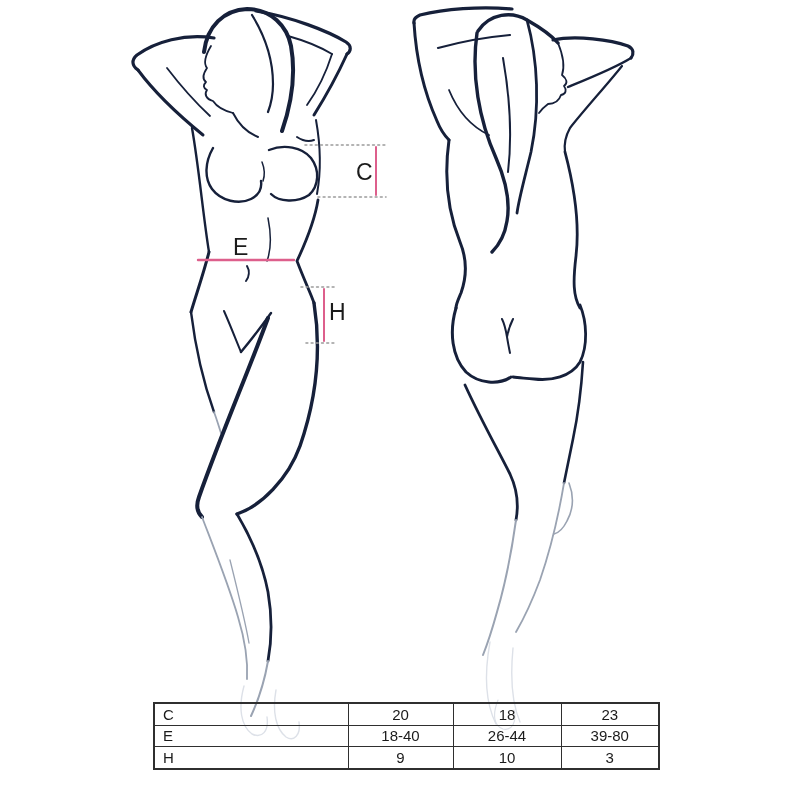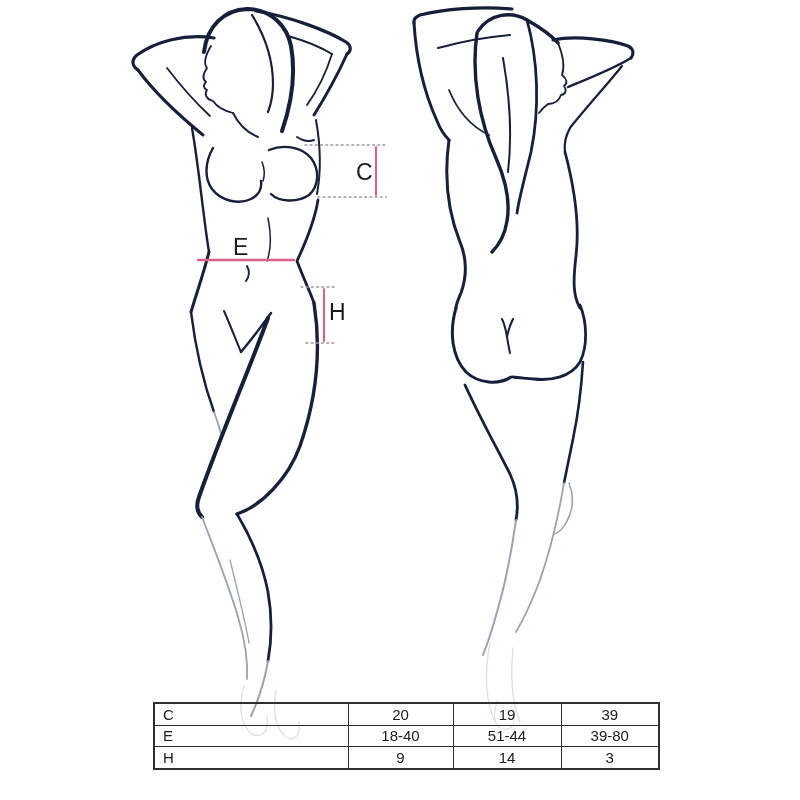--- a/index.html
+++ b/index.html
@@ -151,31 +151,31 @@
     <colgroup>
       <col style="width:194px">
         <col style="width:105px">
         <col style="width:108px">
         <col style="width:98px">
     </colgroup>
     <tbody>
       <tr>
         <td class="lbl">C</td>
         <td>20</td>
-        <td>19</td>
-        <td>39</td>
+        <td>18</td>
+        <td>23</td>
       </tr>
       <tr>
         <td class="lbl">E</td>
         <td>18-40</td>
-        <td>51-44</td>
+        <td>26-44</td>
         <td>39-80</td>
       </tr>
       <tr>
         <td class="lbl">H</td>
         <td>9</td>
-        <td>14</td>
+        <td>10</td>
         <td>3</td>
       </tr>
     </tbody>
   </table>
 
 </div>
 
 </body></html>

